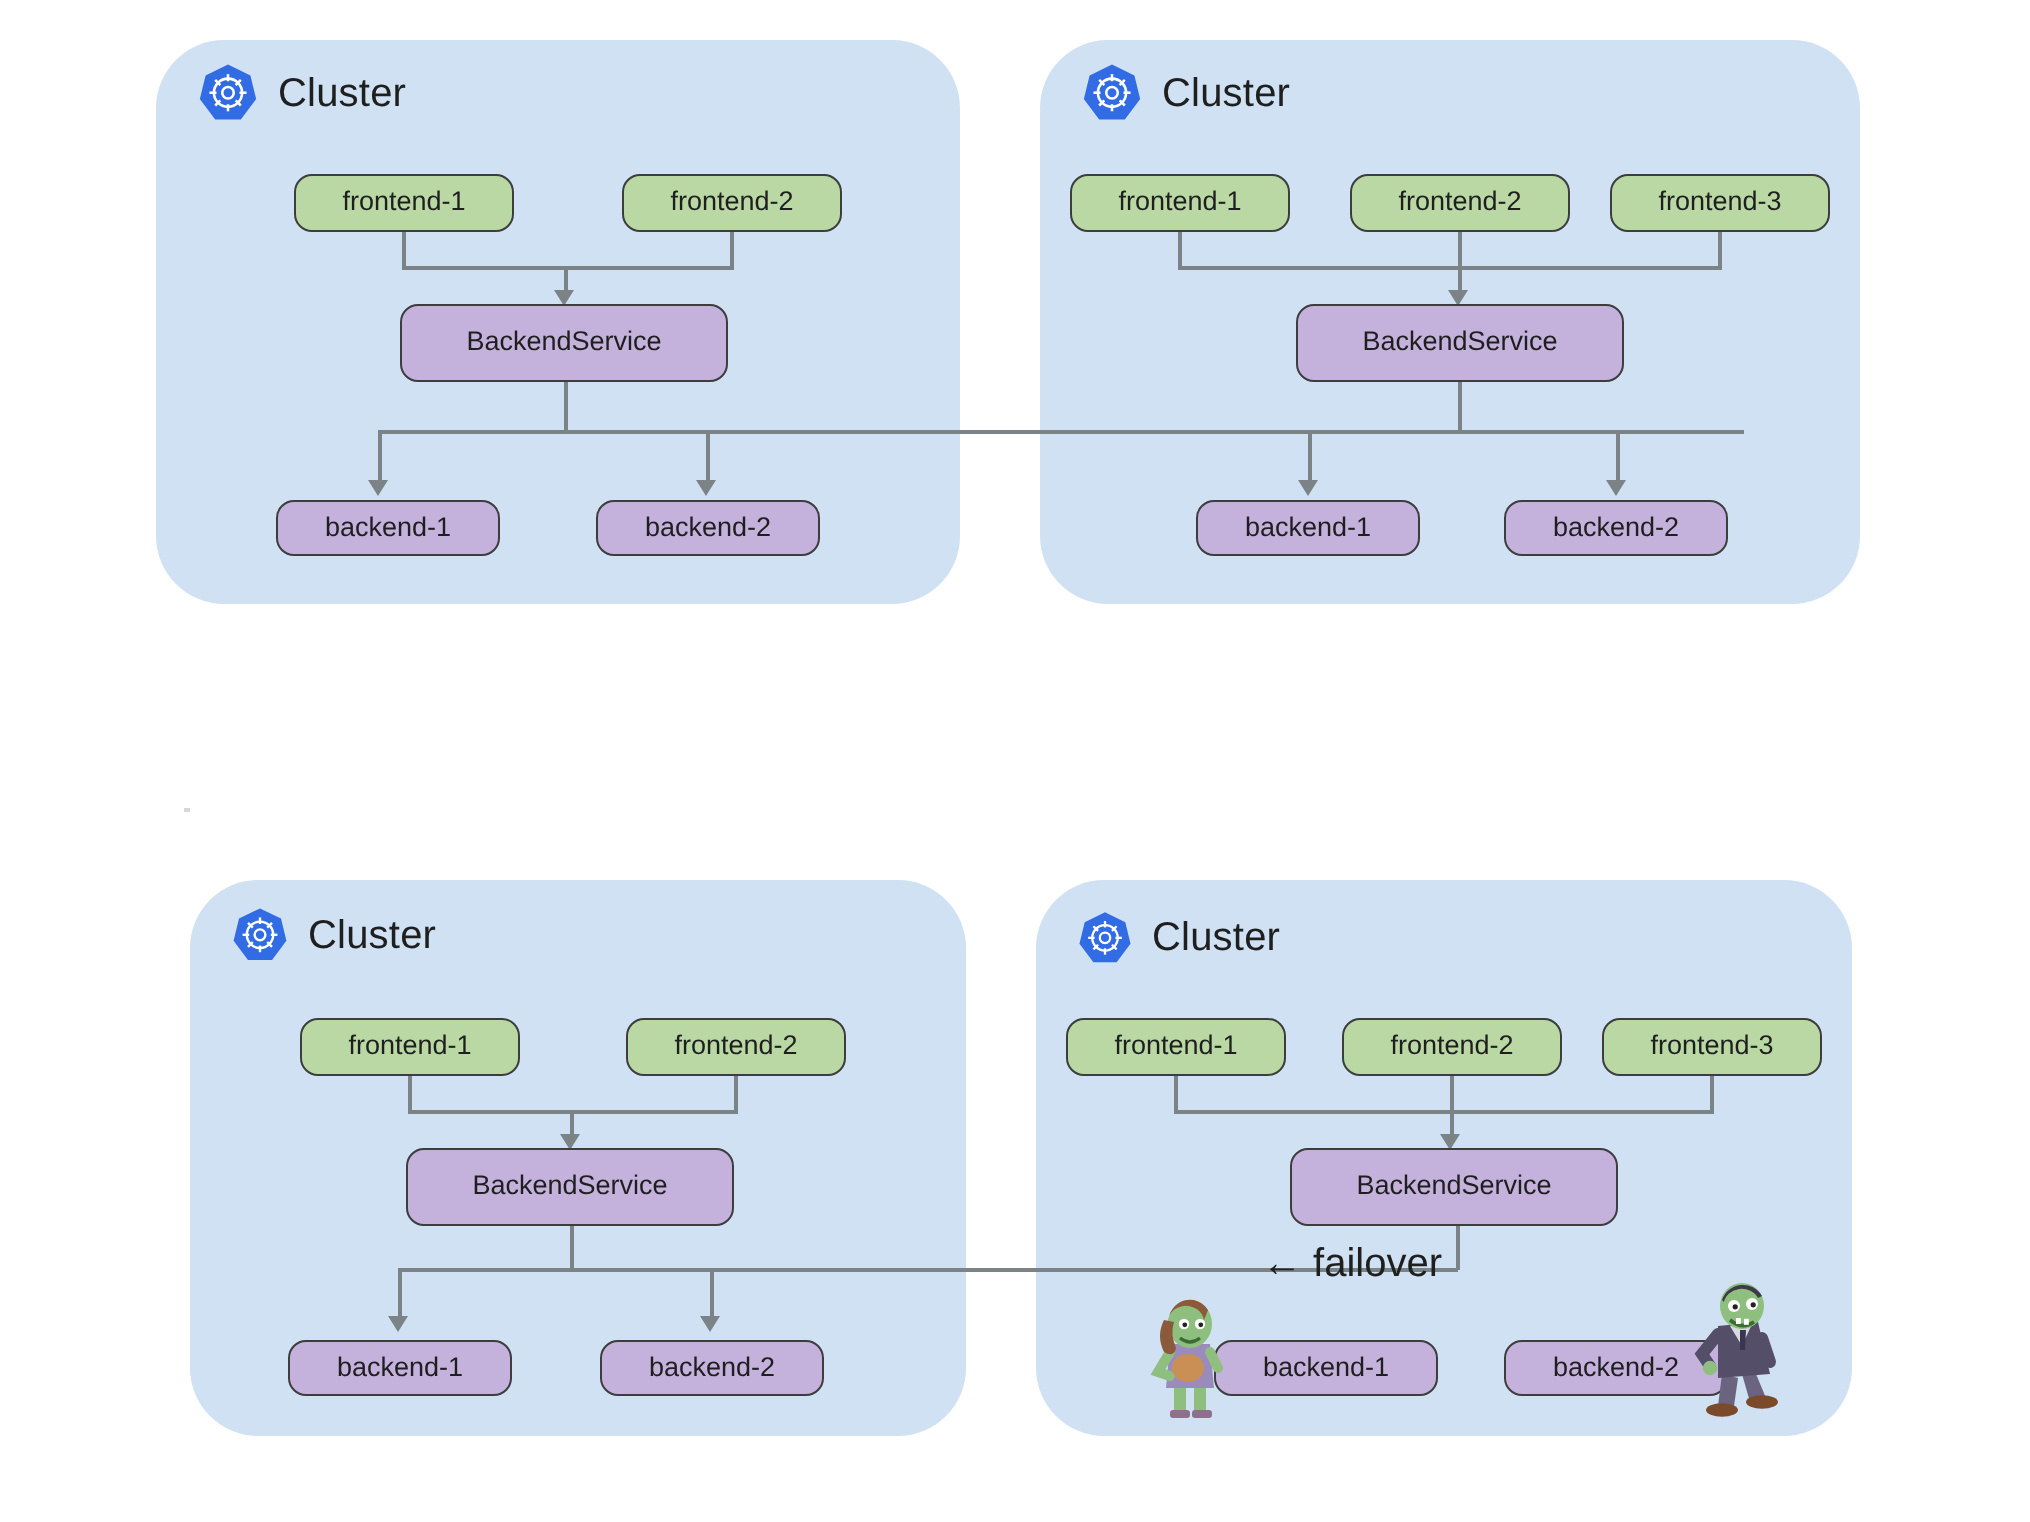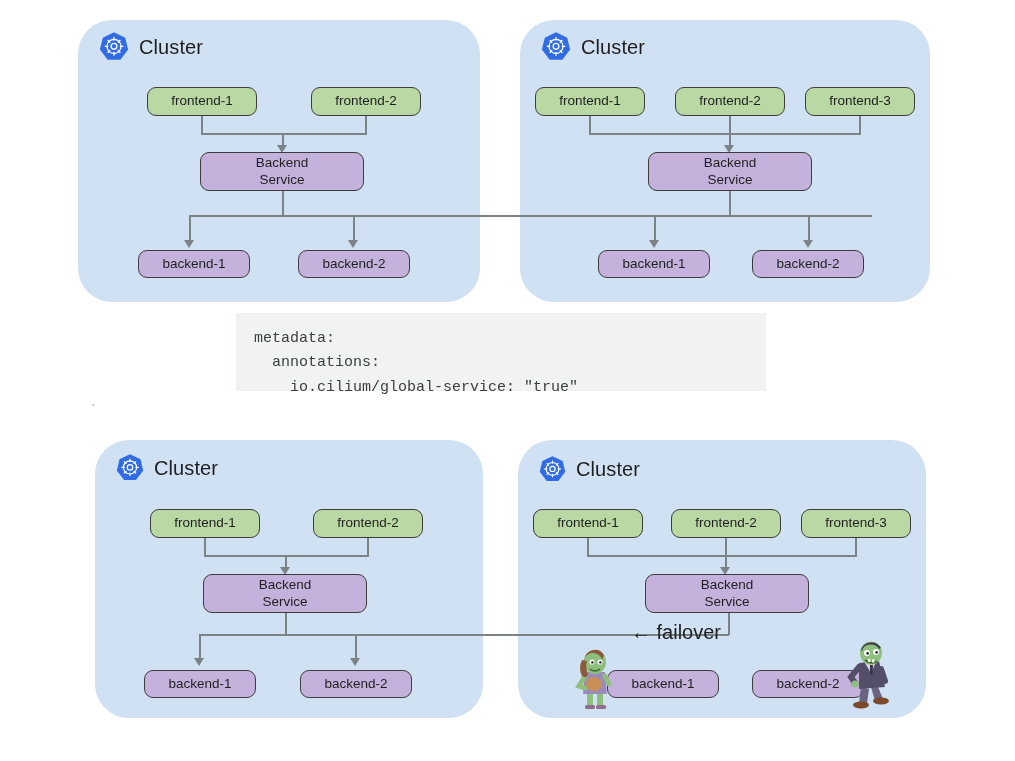--- a/index.html
+++ b/index.html
@@ -54,21 +54,21 @@
     align-items: center;
     justify-content: center;
     text-align: center;
     font-size: 13.5px;
     color: #1f1f1f;
     line-height: 1.25;
     z-index: 4;
   }
   .node.green { background: #b9d8a3; }
   .node.purple { background: #c4b1dc; }
-  .node.two-line { flex-direction: column; }
+  .node.two-line { flex-direction: row; }
 
   
   .edge {
     position: absolute;
     background: #7b8387;
     z-index: 2;
   }
   .edge.h { height: 1.6px; }
   .edge.v { width: 1.6px; }
 
@@ -222,25 +222,20 @@
   <div class="arrow-head" style="left:649px; top:240px;"></div>
   <div class="arrow-head" style="left:803px; top:240px;"></div>
 
   <div class="node purple" style="left:598px; top:250px; width:112px; height:28px;">
     <span>backend-1</span>
   </div>
   <div class="node purple" style="left:752px; top:250px; width:112px; height:28px;">
     <span>backend-2</span>
   </div>
 
-  <div class="code-block" style="left:236px; top:313px; width:530px; height:78px;">
-    <pre>metadata:
-  annotations:
-    io.cilium/global-service: "true"</pre>
-  </div>
 
   <div class="tiny-dot" style="left:92px; top:404px;"></div>
 
   <div class="cluster-panel" style="left:95px; top:440px; width:388px; height:278px;"></div>
 
   <div class="cluster-header" style="left:115px; top:453px;">
     <svg class="k8s-logo" width="30" height="30" viewBox="0 0 100 100">
       <polygon points="50,4 85,21 94,58 70,90 30,90 6,58 15,21" fill="#326ce5"></polygon>
       <g fill="none" stroke="#ffffff" stroke-width="4">
         <circle cx="50" cy="48" r="9"></circle>

